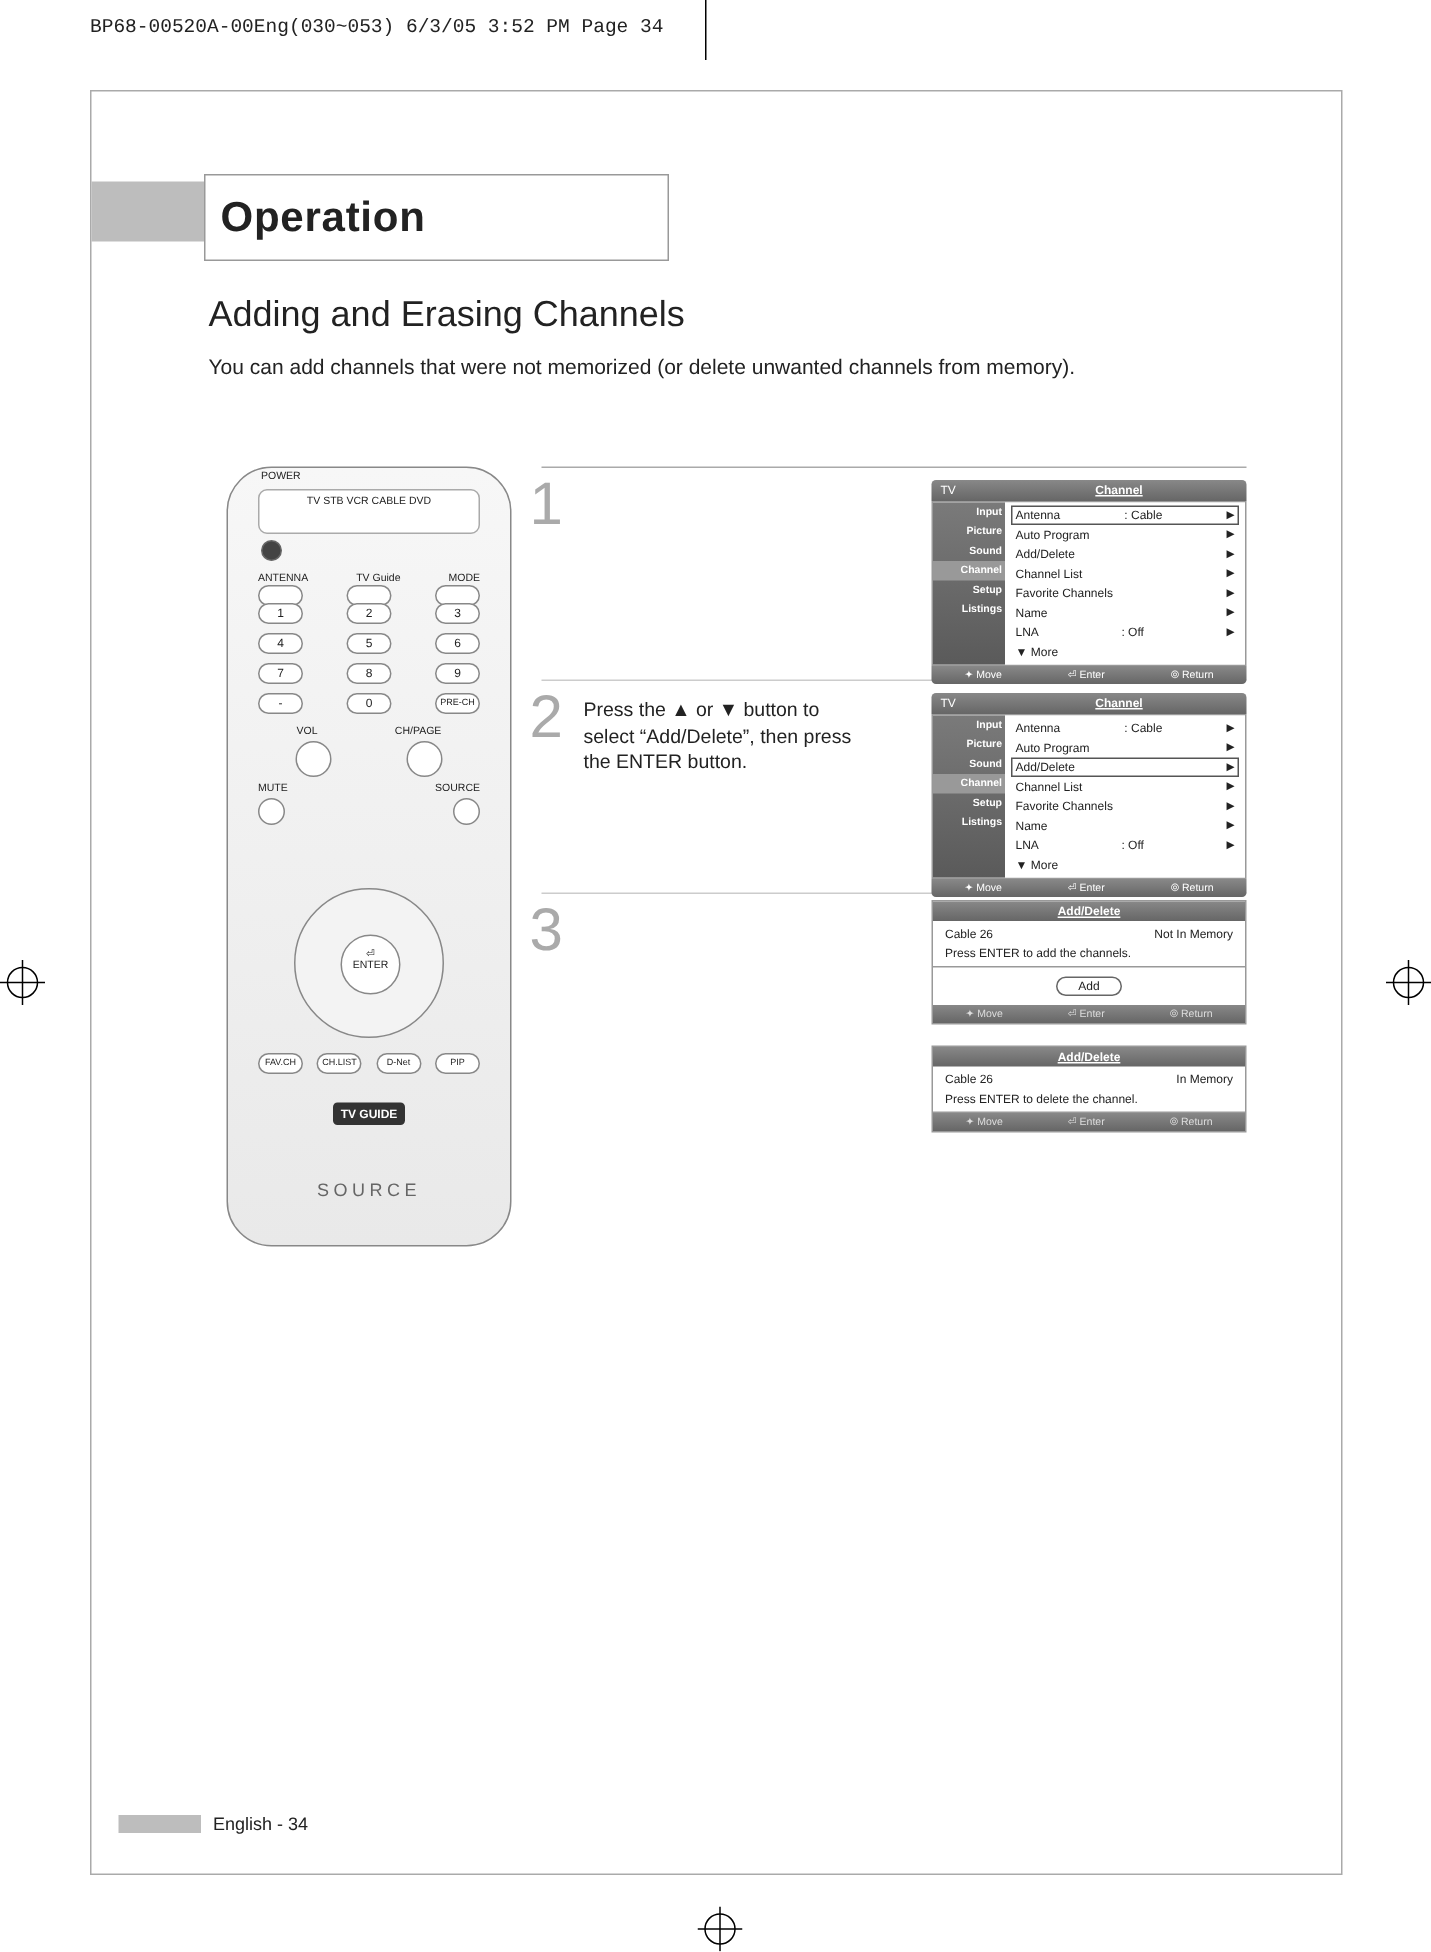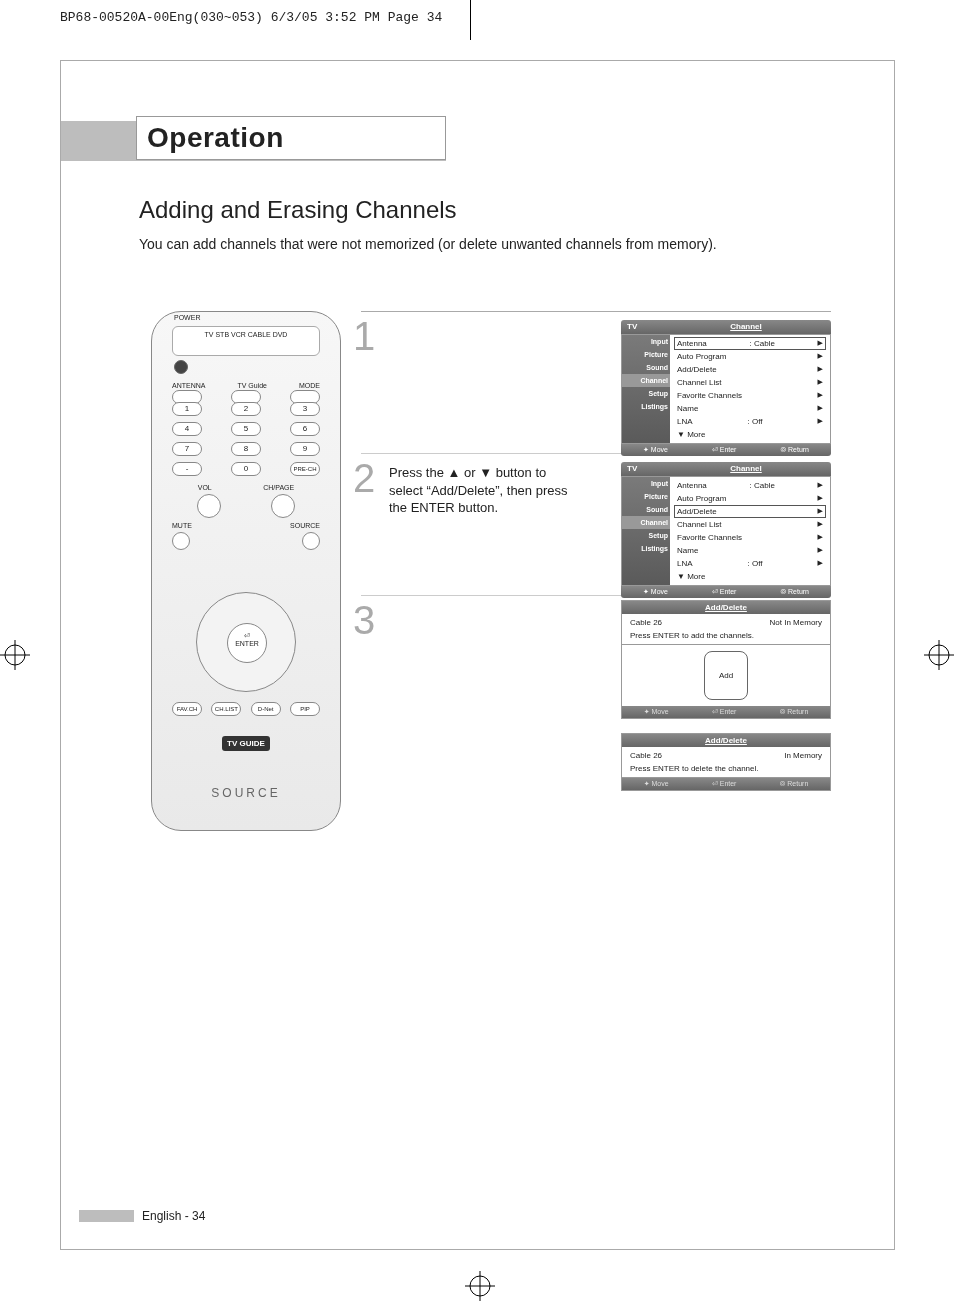--- a/index.html
+++ b/index.html
@@ -37,21 +37,21 @@
   }
   .title-band {
     position: absolute;
     left: 0; top: 60px;
     width: 385px; height: 40px;
     background: #bdbdbd;
   }
   .title-box {
     position: absolute;
     left: 75px; top: 55px;
-    width: 310px; height: 44px;
+    width: 310px; height: 58px;
     border: 1px solid #999;
     background: #fff;
     padding-left: 10px;
     display: flex; align-items: center;
   }
   .title-box span {
     font-family: "Arial Black", Arial, sans-serif;
     font-weight: 900;
     font-size: 28px;
     letter-spacing: 0.5px;
@@ -125,21 +125,21 @@
   .screenshot {
     position: absolute;
     right: 0; top: 8px;
     width: 210px;
     font-size: 8px;
   }
   .sc-titlebar {
     display:flex; background:linear-gradient(#888,#666); color:#fff;
     height:14px; border-radius:3px 3px 0 0;
   }
-  .sc-titlebar .l{width:40px;padding-left:6px;line-height:14px;font-weight:bold;}
+  .sc-titlebar .l{width:40px;padding-left:6px;line-height:14px;font-weight:normal;}
   .sc-titlebar .r{flex:1;text-align:center;line-height:14px;font-weight:bold;text-decoration:underline;}
   .sc-body { display:flex; background:#fff; border:1px solid #999;}
   .sc-side {
     width:48px; background:linear-gradient(#7a7a7a,#5a5a5a); color:#fff;
     font-size:7px; font-weight:bold;
   }
   .sc-side div{padding:3px 2px; text-align:right;}
   .sc-side .hl{background:#999;}
   .sc-main { flex:1; padding:2px 4px 2px 4px; background:#fff; }
   .sc-row {
@@ -157,21 +157,21 @@
     width:210px; border:1px solid #999; font-size:8px;
     margin-bottom:14px;
   }
   .ad-header{
     background:linear-gradient(#888,#666); color:#fff; text-align:center;
     font-weight:bold; text-decoration:underline; padding:2px 0;
   }
   .ad-line1{display:flex; justify-content:space-between; padding:4px 8px;}
   .ad-line2{padding:0 8px 4px 8px; border-bottom:1px solid #999;}
   .ad-btnrow{text-align:center; padding:6px 0;}
-  .ad-btn{display:inline-block; border:1px solid #666; border-radius:8px; padding:19px 14px; font-size:8px;}
+  .ad-btn{display:inline-block; border:1px solid #666; border-radius:8px; padding:1px 14px; font-size:8px;}
   .ad-bot{
     background:linear-gradient(#888,#666); color:#ddd; font-size:7px;
     display:flex; justify-content:space-around; padding:2px 0;
   }
   .footer {
     position: absolute;
     left: 18px; bottom: 26px;
     display:flex; align-items:center;
   }
   .footer .bar{width:55px;height:12px;background:#bdbdbd;margin-right:8px;}

